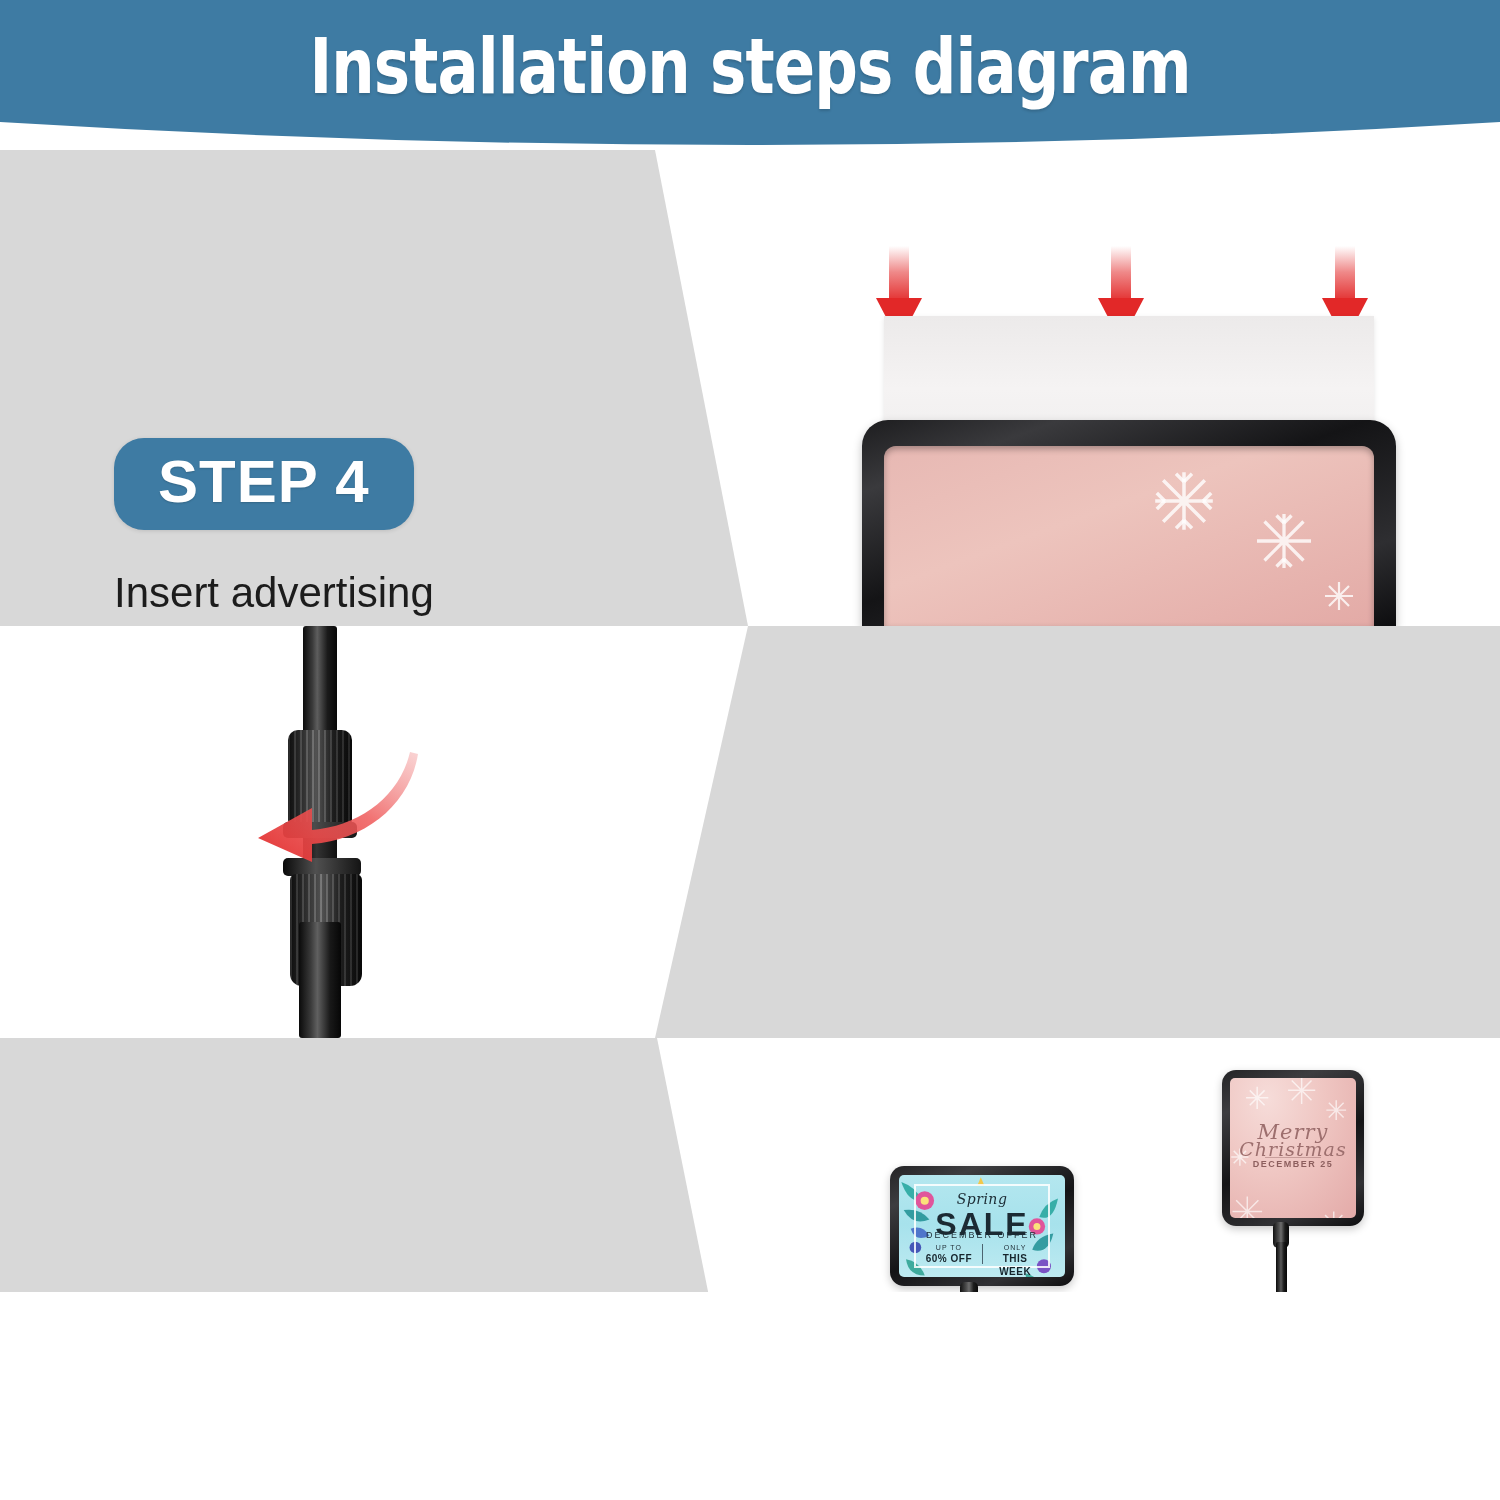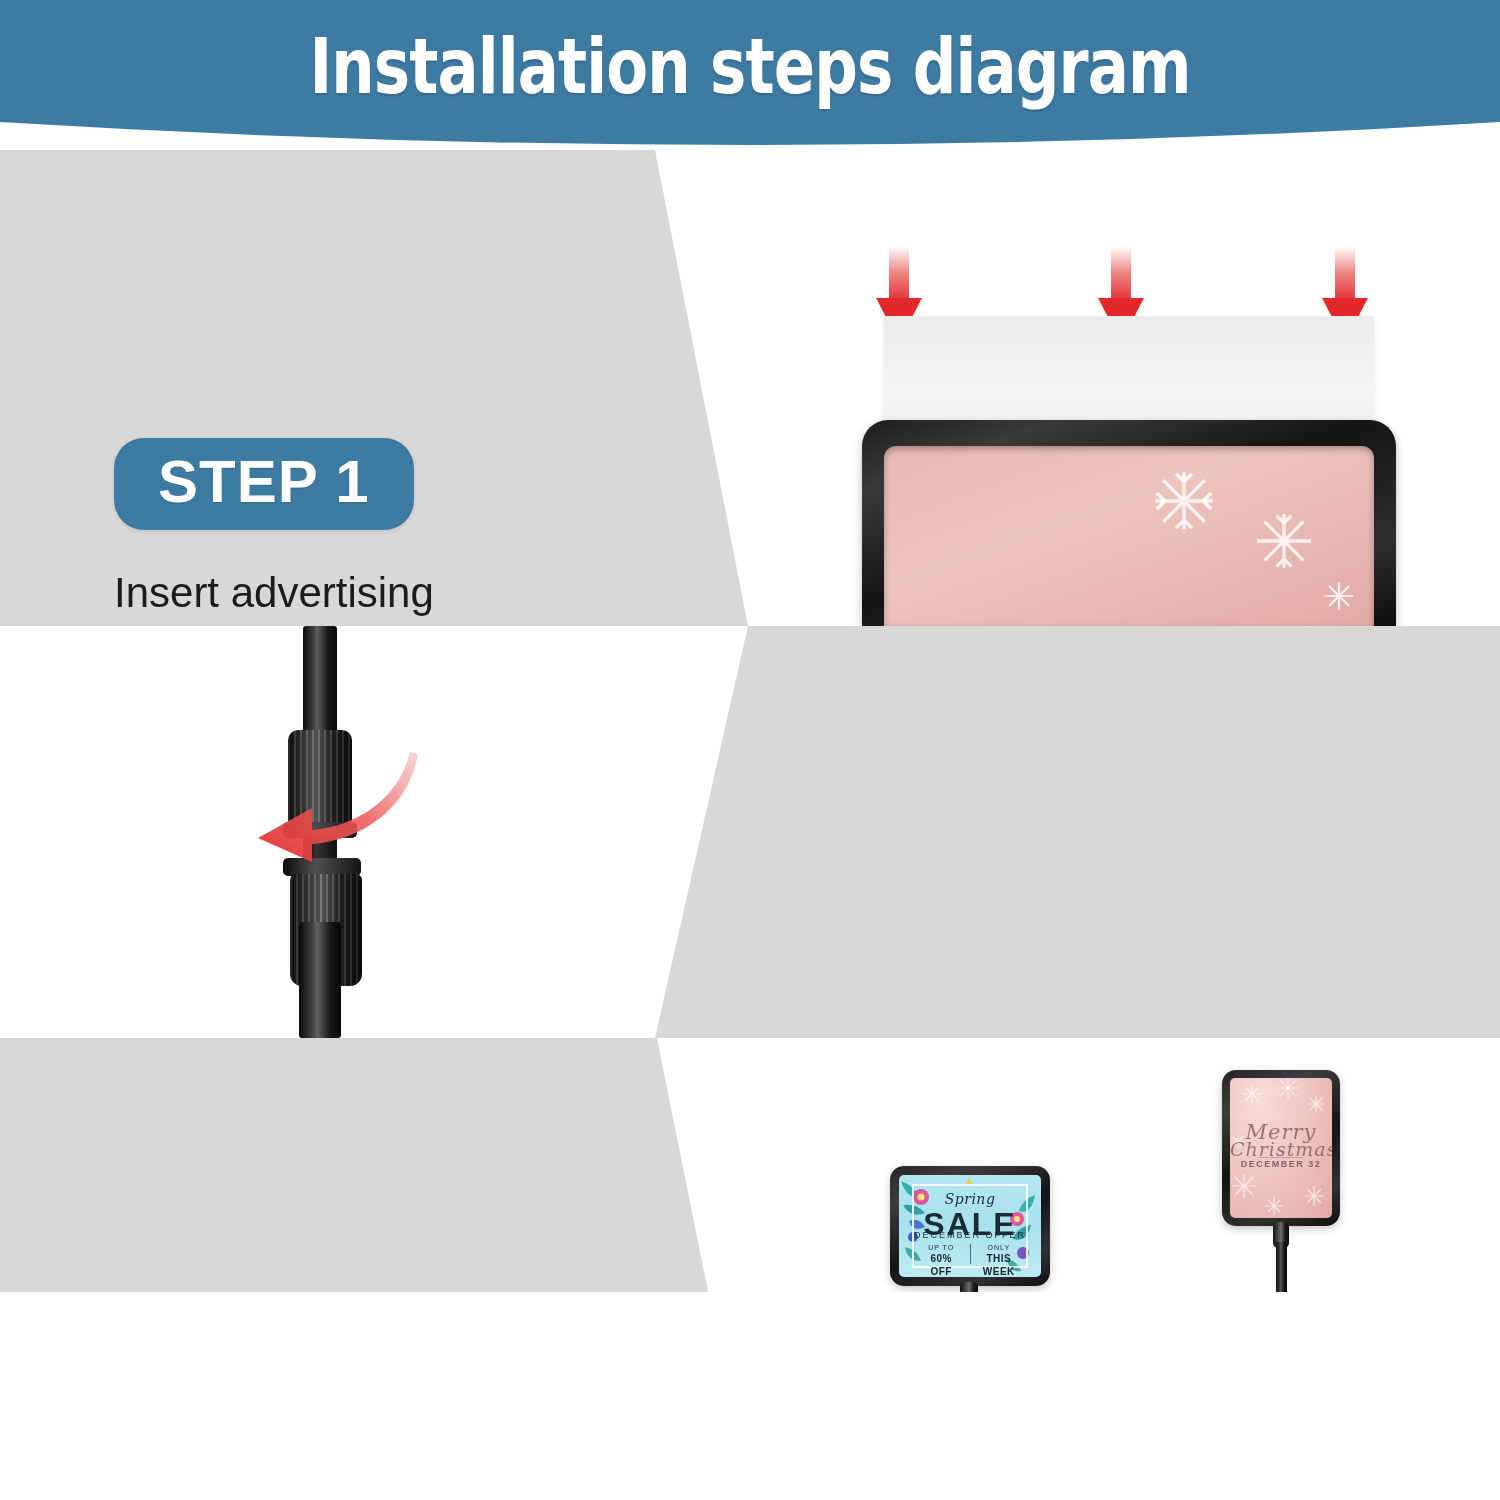--- a/index.html
+++ b/index.html
@@ -133,20 +133,21 @@
   }
   .stand .base{
     position:absolute;border-radius:7px;
     background:linear-gradient(170deg,#3a3a3c 0%,#262628 40%,#151517 100%);
     box-shadow:0 2px 5px rgba(0,0,0,0.25);
   }
   .sign-frame{
     position:absolute;border-radius:14px;
     background:linear-gradient(155deg,#242426 0%,#3d3d40 20%,#141416 52%,#313134 80%,#0e0e10 100%);
     box-shadow:0 3px 8px rgba(0,0,0,0.22);
+    padding-left:24px;
   }
   .sign-inner{position:absolute;overflow:hidden;border-radius:5px;}
 
   
   .spring-bg{position:absolute;inset:0;background:linear-gradient(180deg,#b4e7ef 0%,#a7e2ec 48%,#bdeaf1 100%);}
   .spring-border{position:absolute;left:9%;top:9%;right:9%;bottom:9%;border:2px solid rgba(255,255,255,0.85);}
   .spring-txt{position:absolute;left:0;right:0;text-align:center;color:#1b2a33;}
   .spring-script{top:16%;font-size:14px;font-style:italic;font-family:"DejaVu Serif",serif;letter-spacing:0.5px;}
   .spring-sale{top:30%;font-size:32px;font-weight:bold;letter-spacing:2px;font-family:"Liberation Sans",sans-serif;}
   .spring-offer{top:54%;font-size:9px;letter-spacing:2px;font-family:"Liberation Sans",sans-serif;}
@@ -241,21 +242,21 @@
               <g transform="translate(455,150)">
                   <path d="M0,-14 L0,14 M-14,0 L14,0 M-10,-10 L10,10 M-10,10 L10,-10"></path>
                 </g>
             </g>
           </svg>
         </div>
       </div>
     </div>
 
     <div class="step-block s1-block">
-      <div class="step-badge">STEP 1</div>
+      <div class="step-badge">STEP 4</div>
       <div class="step-desc">
         <span class="ln">Insert advertising</span>
         <span class="ln">paper into the card slot</span>
       </div>
     </div>
   </div>
 
   <div class="row row2">
     <div class="panel"></div>
 
@@ -357,21 +358,21 @@
                     <path d="M0,-10 L0,10 M-10,0 L10,0 M-7,-7 L7,7 M-7,7 L7,-7"></path>
                   </g>
                 <g transform="translate(8,64)">
                     <path d="M0,-7 L0,7 M-7,0 L7,0 M-5,-5 L5,5 M-5,5 L5,-5"></path>
                   </g>
               </g>
             </svg>
             <div class="xmas-txt xmas-merry">Merry</div>
             <div class="xmas-txt xmas-christmas">Christmas</div>
             <div class="xmas-rule"></div>
-            <div class="xmas-txt xmas-date">DECEMBER 32</div>
+            <div class="xmas-txt xmas-date">DECEMBER 25</div>
           </div>
         </div>
         <div class="joint" style="left:1273px;top:184px;width:16px;height:26px;"></div>
         <div class="pole" style="left:1276px;top:204px;width:11px;height:222px;"></div>
         <div class="joint" style="left:1273px;top:278px;width:16px;height:28px;"></div>
         <div class="base" style="left:1228px;top:406px;width:110px;height:44px;"></div>
       </div>
     </div>
 
   </div>

